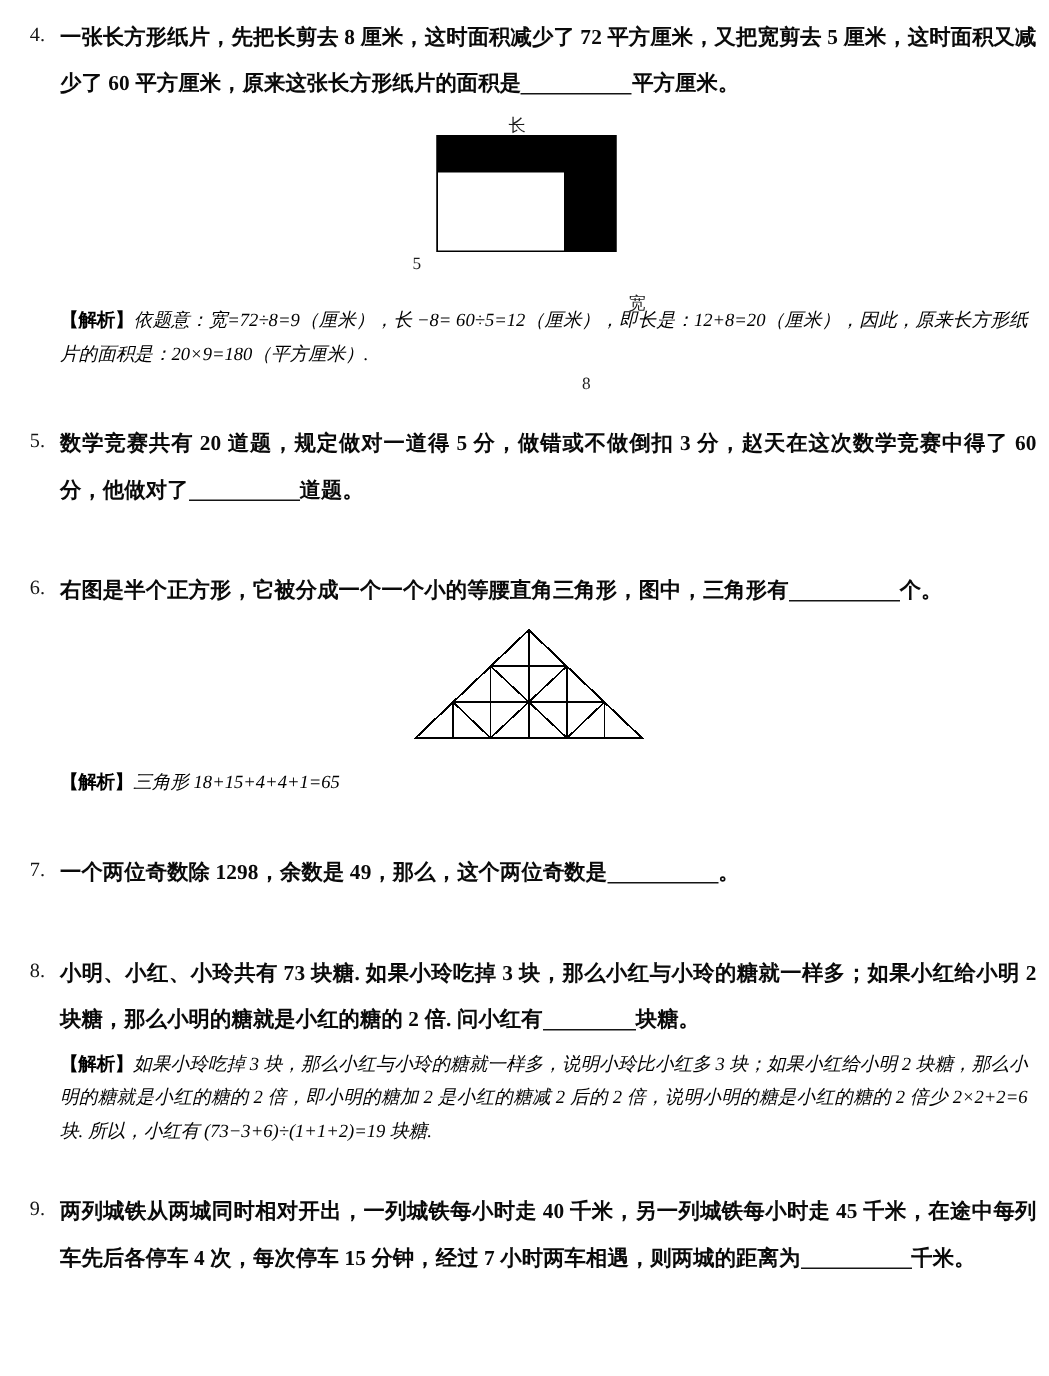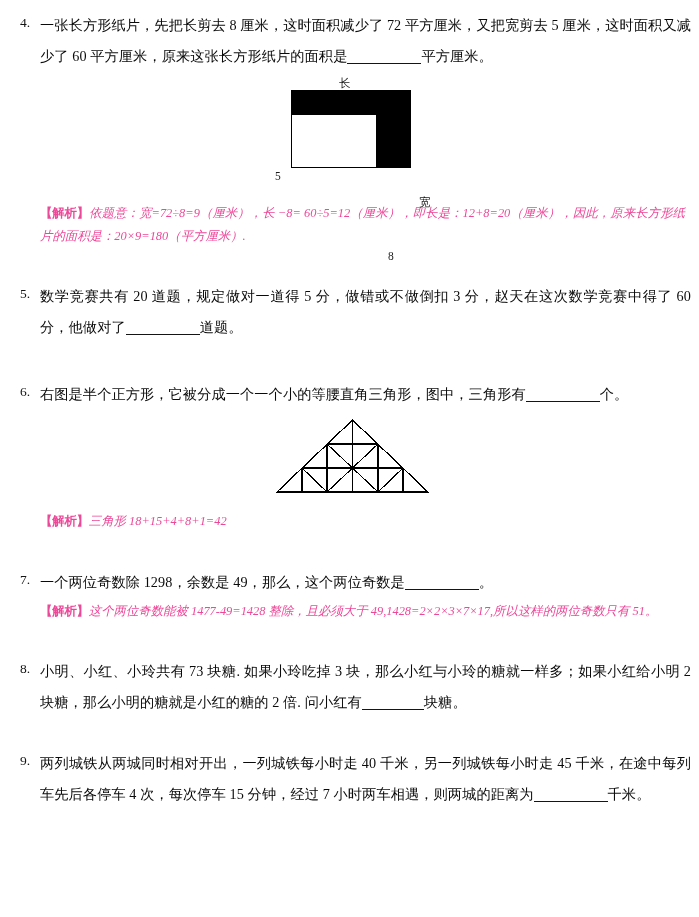--- a/index.html
+++ b/index.html
@@ -39,41 +39,41 @@
     padding-right: 10px;
     font-size: 13.5px;
     line-height: 26px;
     font-family: "Liberation Serif", serif;
     color: #141414;
   }
   .q-body {
     flex: 1;
     font-size: 14.2px;
     line-height: 31px;
-    font-weight: normal;
+    font-weight: bold;
     letter-spacing: 0.1px;
     color: #0a0a0a;
     padding-right: 8px;
     text-align: justify;
     font-family: "Liberation Serif", "DejaVu Serif", serif;
   }
   .blank {
     display: inline-block;
     min-width: 62px;
     border-bottom: 1.4px solid #151515;
     vertical-align: -3px;
     height: 15px;
   }
   .blank.wide { min-width: 74px; }
 
   
   .explain {
     font-size: 12.4px;
     line-height: 22.5px;
-    color: #ec4899;
+    color: #000000;
     padding-left: 40px;
     padding-right: 14px;
     text-align: justify;
     font-family: "Liberation Serif", "DejaVu Serif", serif;
     font-style: italic;
   }
   .explain .tag {
     font-style: normal;
     font-weight: bold;
     letter-spacing: -0.2px;
@@ -217,47 +217,47 @@
 
           <line x1="103" y1="28" x2="77.5" y2="52"></line>
           <line x1="128" y1="52" x2="103" y2="76"></line>
           <line x1="77.5" y1="52" x2="52" y2="76"></line>
         </g>
       </svg>
     </div>
 
     <div class="sp6"></div>
     <div class="explain">
-      <span class="tag">【解析】</span><span>三角形 18+15+4+8+1=42</span>
+      <span class="tag">【解析】</span><span>三角形 18+15+4+4+1=65</span>
     </div>
   </div>
 
   <div class="sp34"></div>
   <div class="problem">
     <div class="q-row">
       <div class="q-num">7.</div>
       <div class="q-body">
         <span>一个两位奇数除 1298，余数是 49，那么，这个两位奇数是</span><span class="blank wide"></span><span>。</span>
+      </div>
+    </div>
+    <div class="sp2"></div>
+  </div>
+
+  <div class="sp34"></div>
+  <div class="problem">
+    <div class="q-row">
+      <div class="q-num">8.</div>
+      <div class="q-body">
+        <span>小明、小红、小玲共有 73 块糖. 如果小玲吃掉 3 块，那么小红与小玲的糖就一样多；如果小红给小明 2 块糖，那么小明的糖就是小红的糖的 2 倍. 问小红有</span><span class="blank"></span><span>块糖。</span>
       </div>
     </div>
     <div class="sp2"></div>
     <div class="explain">
-      <span class="tag">【解析】</span><span>这个两位奇数能被 1477-49=1428 整除，且必须大于 49,1428=2×2×3×7×17,所以这样的两位奇数只有 51。</span>
-    </div>
-  </div>
-
-  <div class="sp34"></div>
-  <div class="problem">
-    <div class="q-row">
-      <div class="q-num">8.</div>
-      <div class="q-body">
-        <span>小明、小红、小玲共有 73 块糖. 如果小玲吃掉 3 块，那么小红与小玲的糖就一样多；如果小红给小明 2 块糖，那么小明的糖就是小红的糖的 2 倍. 问小红有</span><span class="blank"></span><span>块糖。</span>
-      </div>
-    </div>
-    <div class="sp2"></div>
+      <span class="tag">【解析】</span><span>如果小玲吃掉 3 块，那么小红与小玲的糖就一样多，说明小玲比小红多 3 块；如果小红给小明 2 块糖，那么小明的糖就是小红的糖的 2 倍，即小明的糖加 2 是小红的糖减 2 后的 2 倍，说明小明的糖是小红的糖的 2 倍少 2×2+2=6 块. 所以，小红有 (73−3+6)÷(1+1+2)=19 块糖.</span>
+    </div>
   </div>
 
   <div class="sp28"></div>
   <div class="problem">
     <div class="q-row">
       <div class="q-num">9.</div>
       <div class="q-body">
         <span>两列城铁从两城同时相对开出，一列城铁每小时走 40 千米，另一列城铁每小时走 45 千米，在途中每列车先后各停车 4 次，每次停车 15 分钟，经过 7 小时两车相遇，则两城的距离为</span><span class="blank wide"></span><span>千米。</span>
       </div>
     </div>

